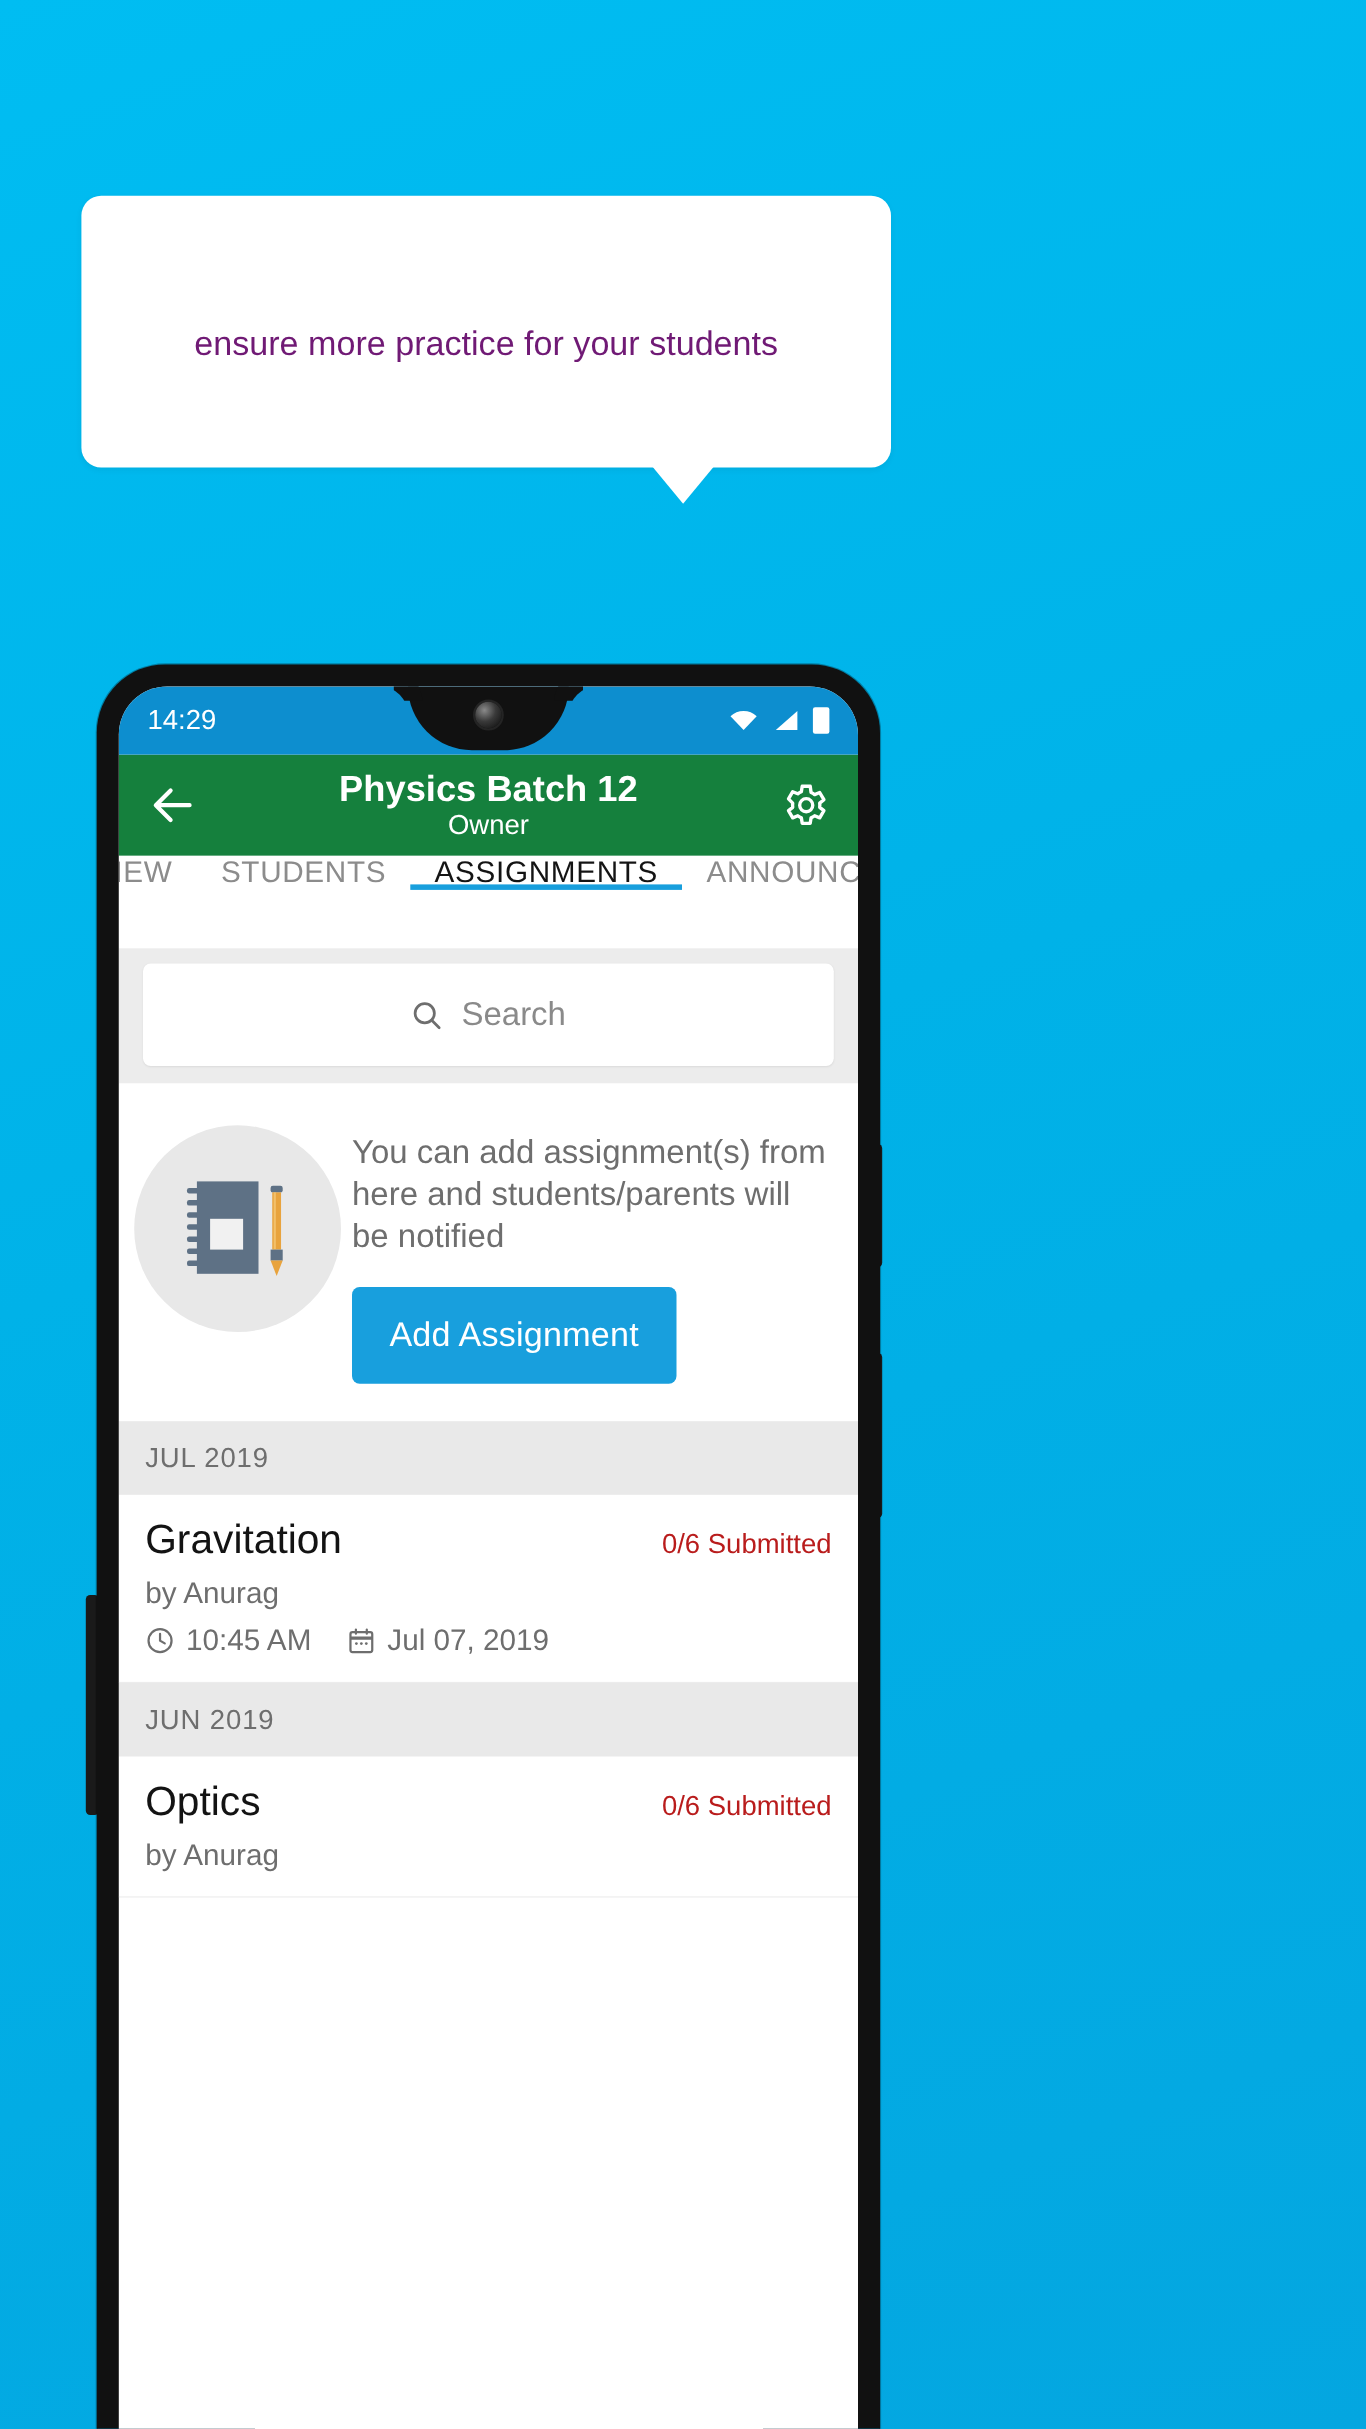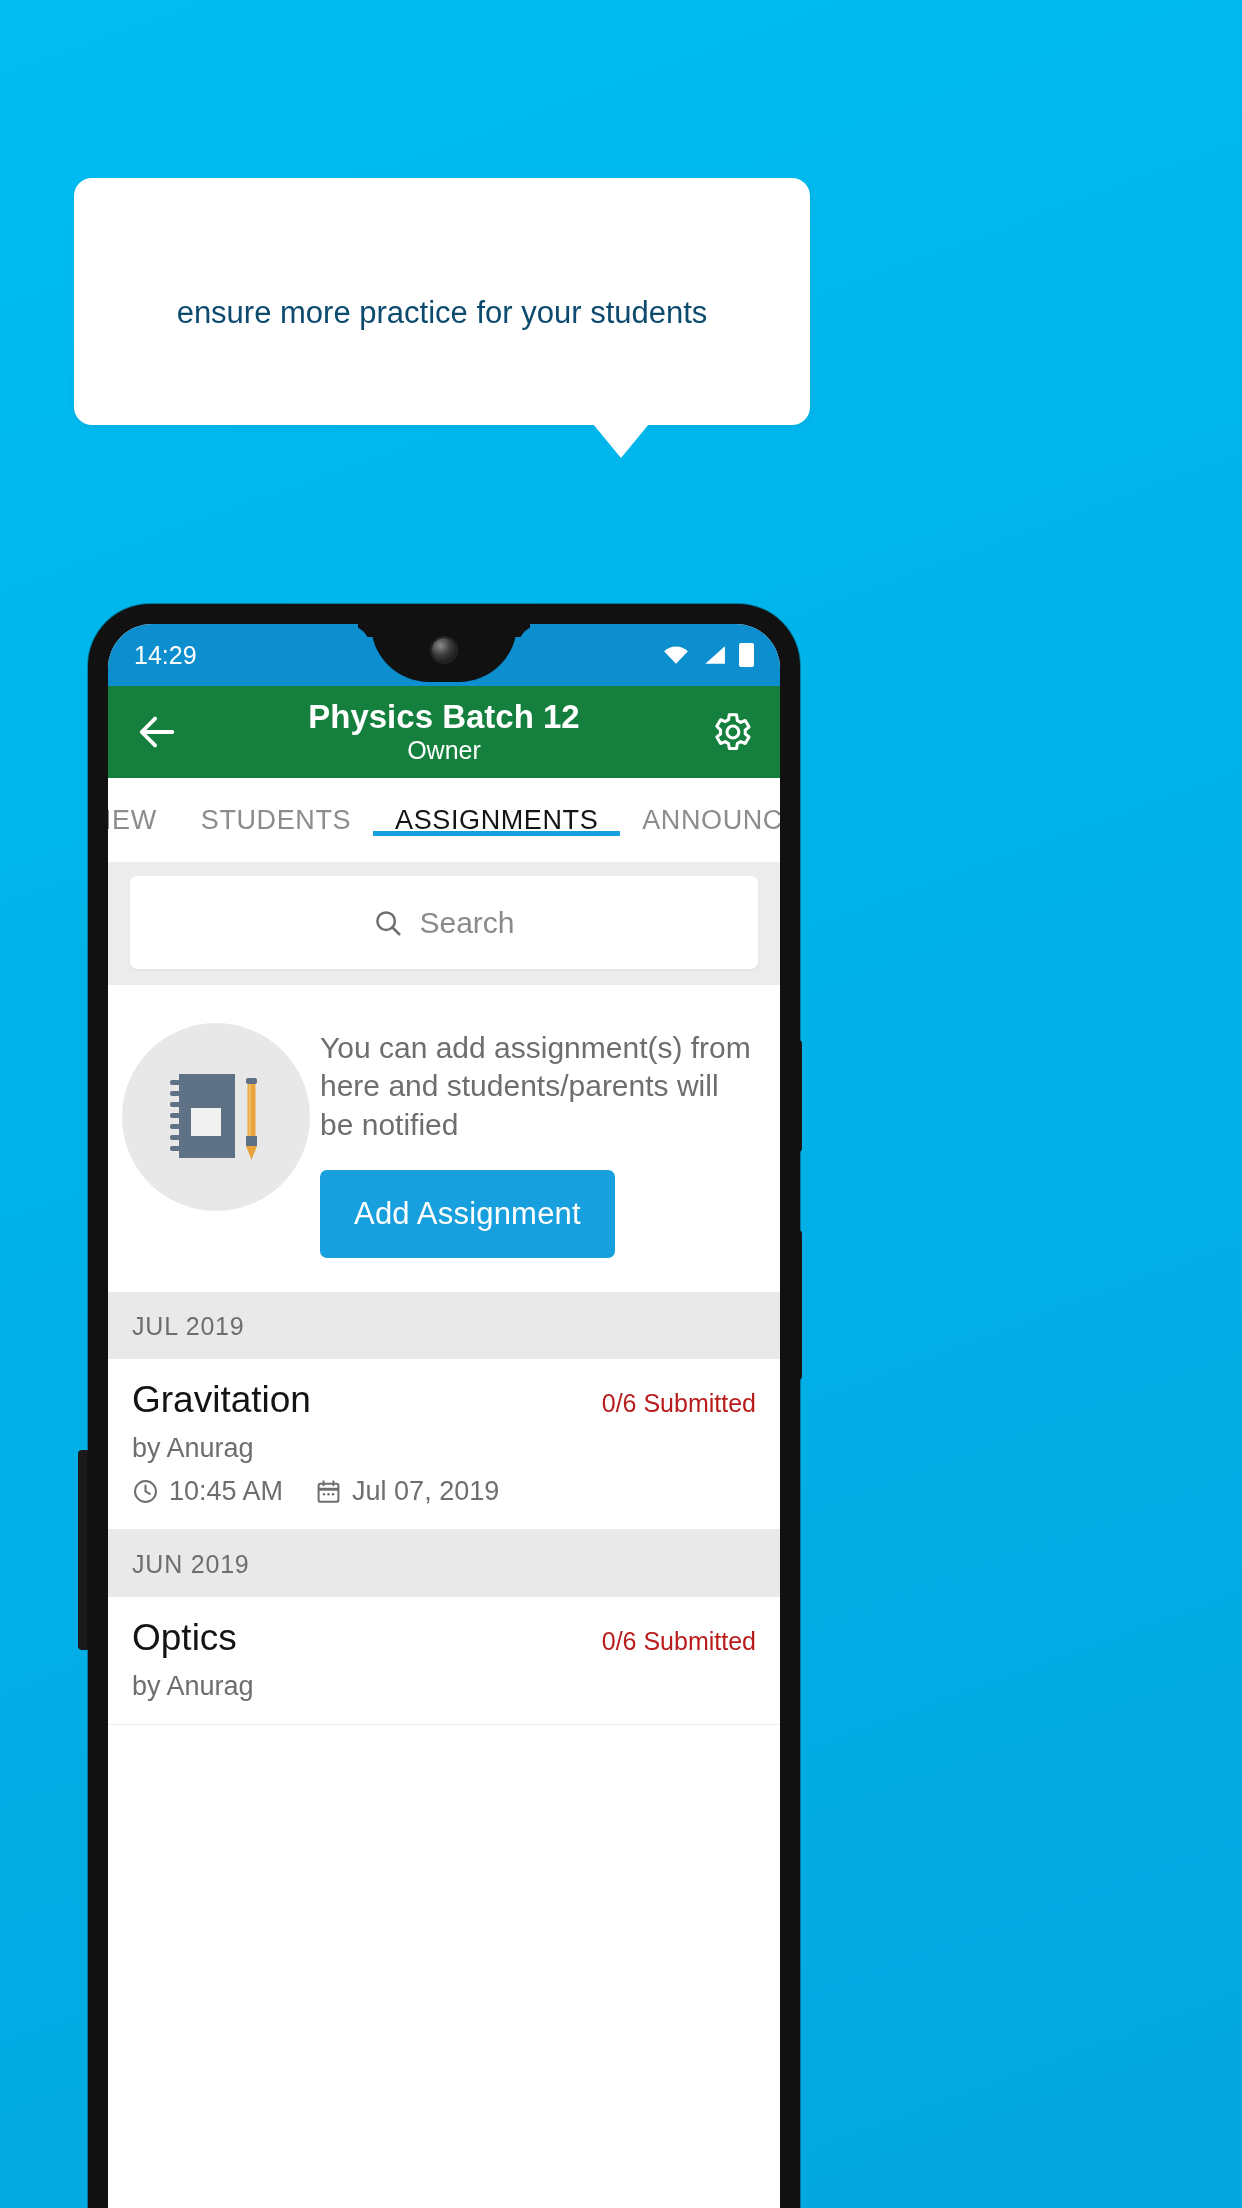--- a/index.html
+++ b/index.html
@@ -20,21 +20,21 @@
     position:absolute; left:74px; top:178px; width:736px; height:247px;
     background:#ffffff; border-radius:18px;
     display:flex; flex-direction:column; align-items:center; justify-content:center;
     box-shadow:0 2px 6px rgba(0,0,0,.06);
   }
   .callout-title{
     font-size:63px; color:#1b95d8; font-weight:400; letter-spacing:-.5px;
     line-height:1.05; white-space:nowrap;
   }
   .callout-sub{
-    margin-top:22px; font-size:31px; color:#0c4a6e; font-weight:400; white-space:nowrap;
+    margin-top:22px; font-size:31px; color:#701a75; font-weight:400; white-space:nowrap;
   }
   .callout-tail{
     position:absolute; left:50%; top:424px; transform:translateX(-50%);
     width:0; height:0;
     border-left:28px solid transparent;
     border-right:28px solid transparent;
     border-top:34px solid #ffffff;
   }
   
   .phone{
@@ -90,21 +90,21 @@
   }
   .back-arrow{ width:46px; height:46px; flex:0 0 auto; }
   .appbar-titles{
     position:absolute; left:0; right:0; text-align:center; pointer-events:none;
   }
   .appbar-title{ font-size:33px; font-weight:700; line-height:1.12; }
   .appbar-sub{ font-size:25px; font-weight:400; line-height:1.2; }
   .gear{ margin-left:auto; width:46px; height:46px; flex:0 0 auto; }
   
   .tabs{
-    height:84px; background:#ffffff; display:flex; align-items:center;
+    height:84px; background:#ffffff; display:flex; align-items:flex-start;
     position:relative; overflow:hidden;
   }
   .tab{
     display:flex; align-items:center; justify-content:center;
     font-size:27px; color:#8c8c8c; letter-spacing:.6px; white-space:nowrap;
     padding:0 22px; position:relative;
   }
   .tab.active{ color:#141414; font-weight:400; }
   .tab.active::after{
     content:""; position:absolute; left:0; right:0; bottom:0; height:5px; background:#189fdd;

